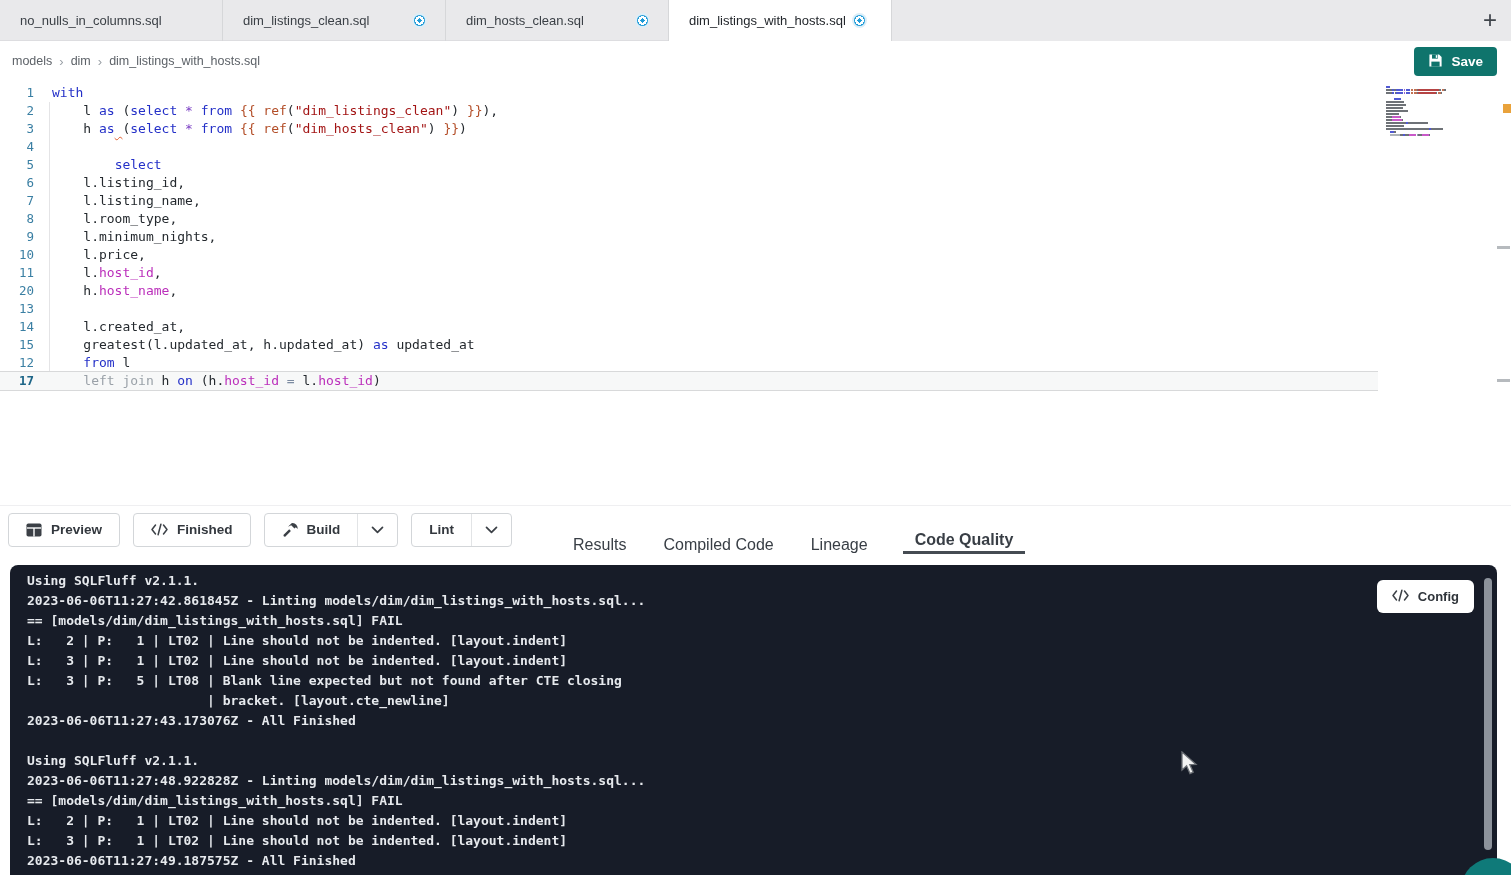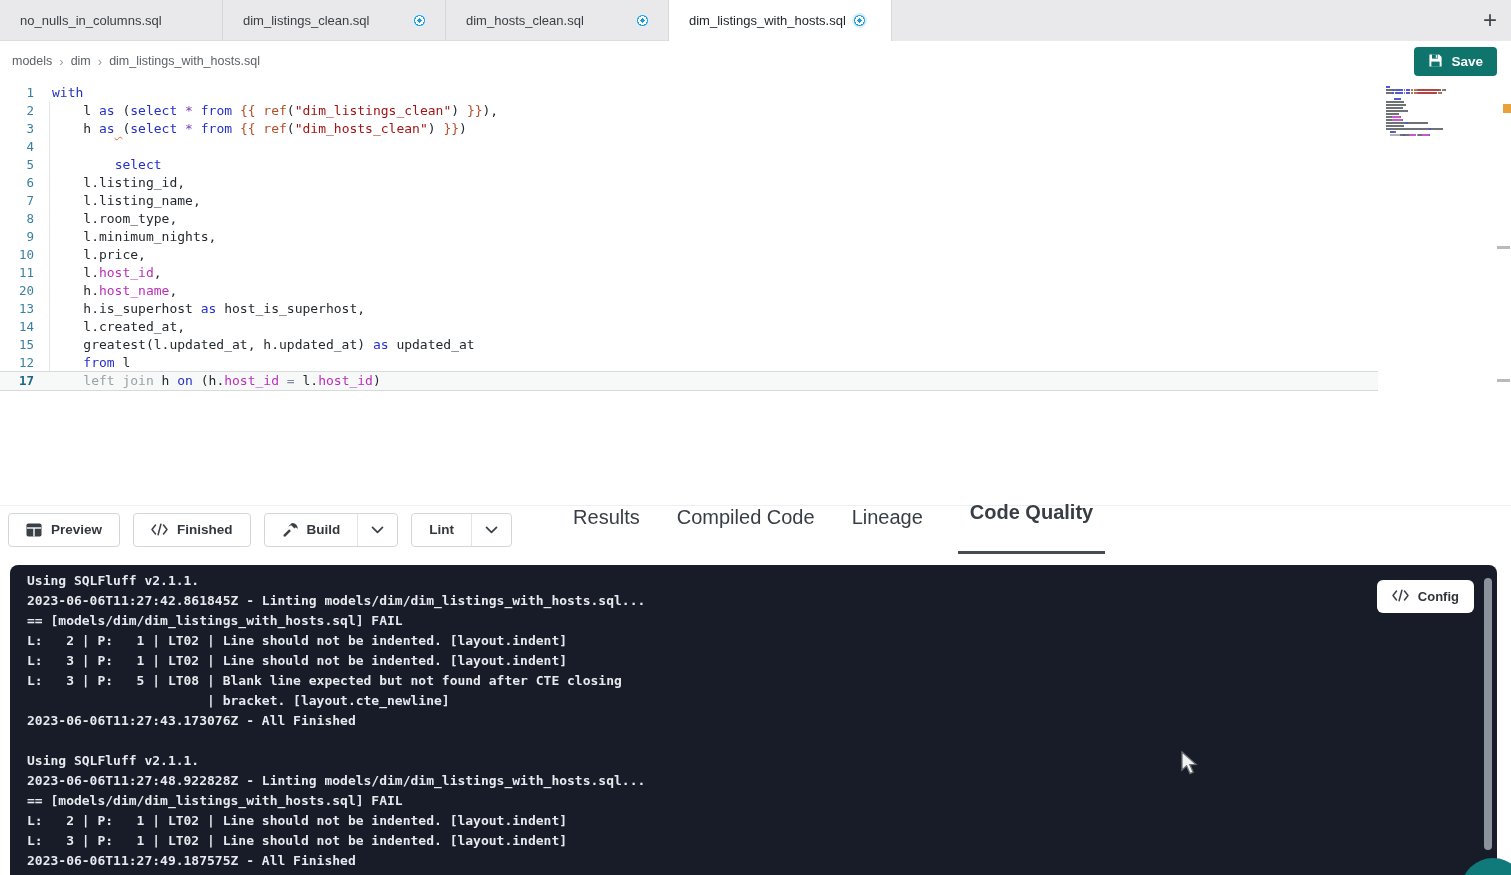--- a/index.html
+++ b/index.html
@@ -63,22 +63,22 @@
   
   .action-bar { height:48px; display:flex; align-items:center; padding-left:8px;
     background:#fff; border-top:1px solid #efeff1; }
   .btn { height:34px; border:1px solid #d3d6d9; border-radius:4px; background:#fff;
     display:inline-flex; align-items:center; font-size:13.5px; color:#33383e;
     font-weight:600; margin-right:13px; cursor:pointer; }
   .btn .btn-main { display:flex; align-items:center; gap:9px; padding:0 17px; height:100%; }
   .btn .btn-caret { display:flex; align-items:center; padding:0 13px; height:100%;
     border-left:1px solid #e2e4e6; cursor:pointer; }
   .ptabs { display:flex; align-items:center; margin-left:46px; height:48px; }
-  .ptab { font-size:20px; color:#383e45; margin-right:33px; position:relative;
-    height:48px; display:flex; align-items:flex-start; padding:0 2px; cursor:pointer; }
+  .ptab { font-size:16px; color:#383e45; margin-right:33px; position:relative;
+    height:48px; display:flex; align-items:flex-end; padding:0 2px; cursor:pointer; }
   .ptab.active { font-weight:600; padding:0 12px; }
   .ptab.active .ptab-label { transform:translateY(-5px); display:inline-block; }
   .ptab-underline { position:absolute; bottom:0; left:0; right:0; height:3px; background:#454b52; }
 
   
   .terminal { position:absolute; left:10px; top:565px; width:1487px; height:322px;
     background:#171c28; border-radius:8px; }
   .term-pre { margin:0; padding:6px 17px; font-family:"DejaVu Sans Mono", monospace;
     font-size:13px; font-weight:700; line-height:20px; color:#e6e9ed; white-space:pre; }
   .config-btn { position:absolute; top:15px; right:23px; height:33px; background:#fff;
@@ -138,21 +138,21 @@
       <div class="code-row"><span class="gutter">3</span><span class="code-text"><span class="tok-pl">    h </span><span class="tok-kw">as</span><span class="tok-pl tok-sq"> </span><span class="tok-pl">(</span><span class="tok-kw">select</span><span class="tok-pl"> </span><span class="tok-op">*</span><span class="tok-pl"> </span><span class="tok-kw">from</span><span class="tok-pl"> </span><span class="tok-jj">{{</span><span class="tok-pl"> </span><span class="tok-jj">ref</span><span class="tok-pl">(</span><span class="tok-str">"dim_hosts_clean"</span><span class="tok-pl">)</span><span class="tok-pl"> </span><span class="tok-jj">}}</span><span class="tok-pl">)</span></span></div>
       <div class="code-row"><span class="gutter">4</span><span class="code-text"></span></div>
       <div class="code-row"><span class="gutter">5</span><span class="code-text"><span class="tok-pl">        </span><span class="tok-kw">select</span></span></div>
       <div class="code-row"><span class="gutter">6</span><span class="code-text"><span class="tok-pl">    l.listing_id,</span></span></div>
       <div class="code-row"><span class="gutter">7</span><span class="code-text"><span class="tok-pl">    l.listing_name,</span></span></div>
       <div class="code-row"><span class="gutter">8</span><span class="code-text"><span class="tok-pl">    l.room_type,</span></span></div>
       <div class="code-row"><span class="gutter">9</span><span class="code-text"><span class="tok-pl">    l.minimum_nights,</span></span></div>
       <div class="code-row"><span class="gutter">10</span><span class="code-text"><span class="tok-pl">    l.price,</span></span></div>
       <div class="code-row"><span class="gutter">11</span><span class="code-text"><span class="tok-pl">    l.</span><span class="tok-mag">host_id</span><span class="tok-pl">,</span></span></div>
       <div class="code-row"><span class="gutter">20</span><span class="code-text"><span class="tok-pl">    h.</span><span class="tok-mag">host_name</span><span class="tok-pl">,</span></span></div>
-      <div class="code-row"><span class="gutter">13</span><span class="code-text"><span class="tok-pl">    h.is_superhost </span><span class="tok-kw">as</span><span class="tok-pl"> host_is_superhost,</span></span></div>
+      <div class="code-row"><span class="gutter">13</span></div>
       <div class="code-row"><span class="gutter">14</span><span class="code-text"><span class="tok-pl">    l.created_at,</span></span></div>
       <div class="code-row"><span class="gutter">15</span><span class="code-text"><span class="tok-pl">    greatest(l.updated_at, h.updated_at) </span><span class="tok-kw">as</span><span class="tok-pl"> updated_at</span></span></div>
       <div class="code-row"><span class="gutter">12</span><span class="code-text"><span class="tok-pl">    </span><span class="tok-kw">from</span><span class="tok-pl"> l</span></span></div>
       <div class="code-row active-line"><span class="gutter">17</span><span class="code-text"><span class="tok-pl">    </span><span class="tok-gray">left join</span><span class="tok-pl"> h </span><span class="tok-kw">on</span><span class="tok-pl"> (h.</span><span class="tok-mag">host_id</span><span class="tok-pl"> </span><span class="tok-eq">=</span><span class="tok-pl"> l.</span><span class="tok-mag">host_id</span><span class="tok-pl">)</span></span></div>
     </div>
   <div class="minimap" id="minimap">
       <div class="mm-line">
         <span class="mm-tok" style="width: 4.2px; background: rgb(36, 48, 200);"></span>
       </div>
       <div class="mm-line">

